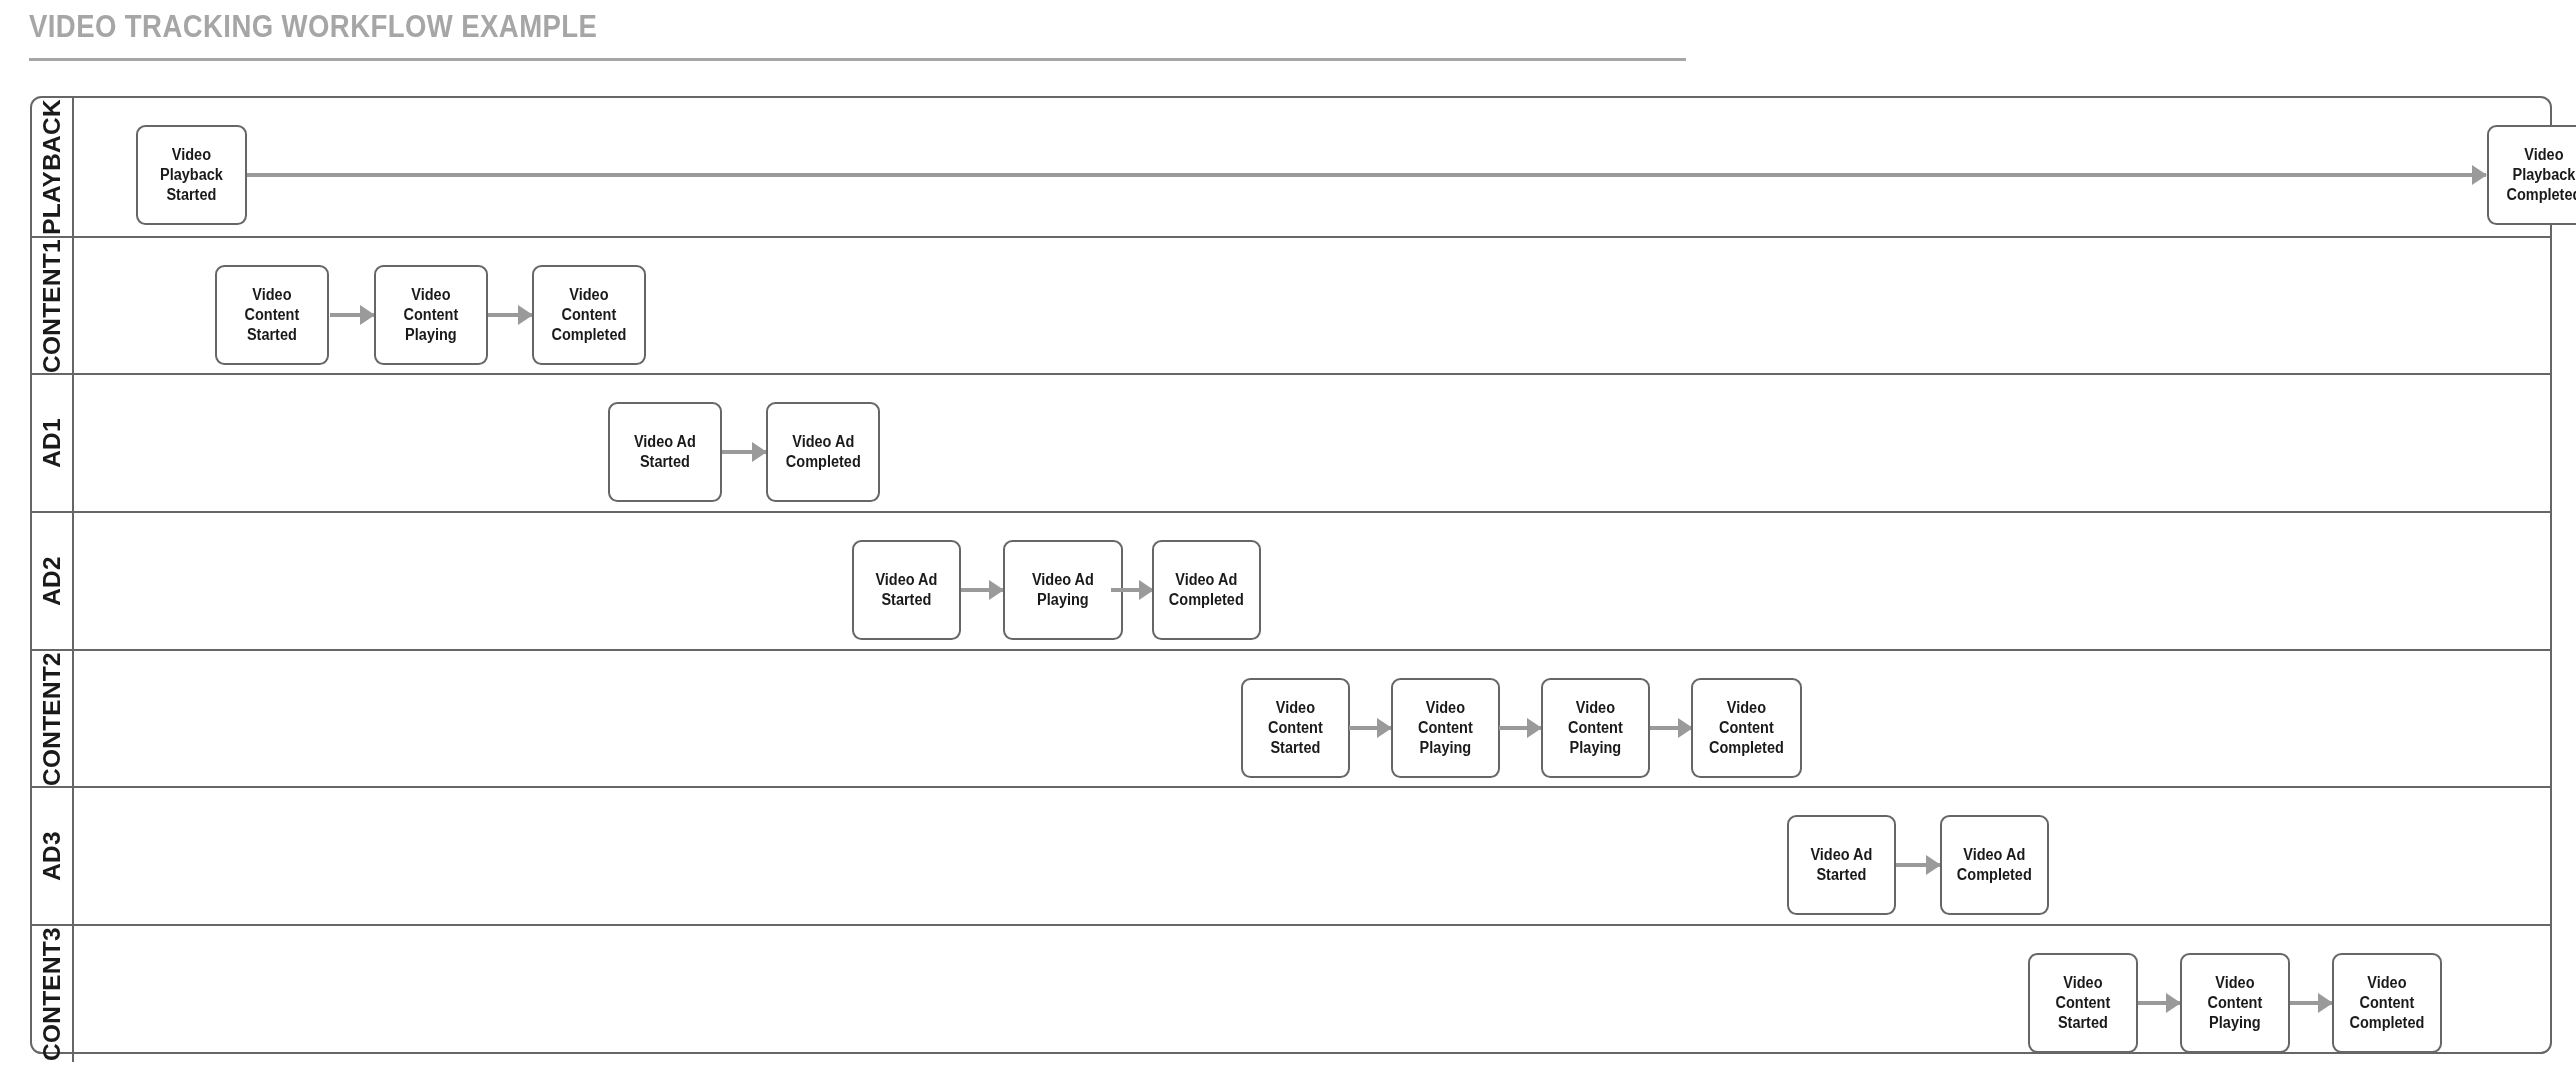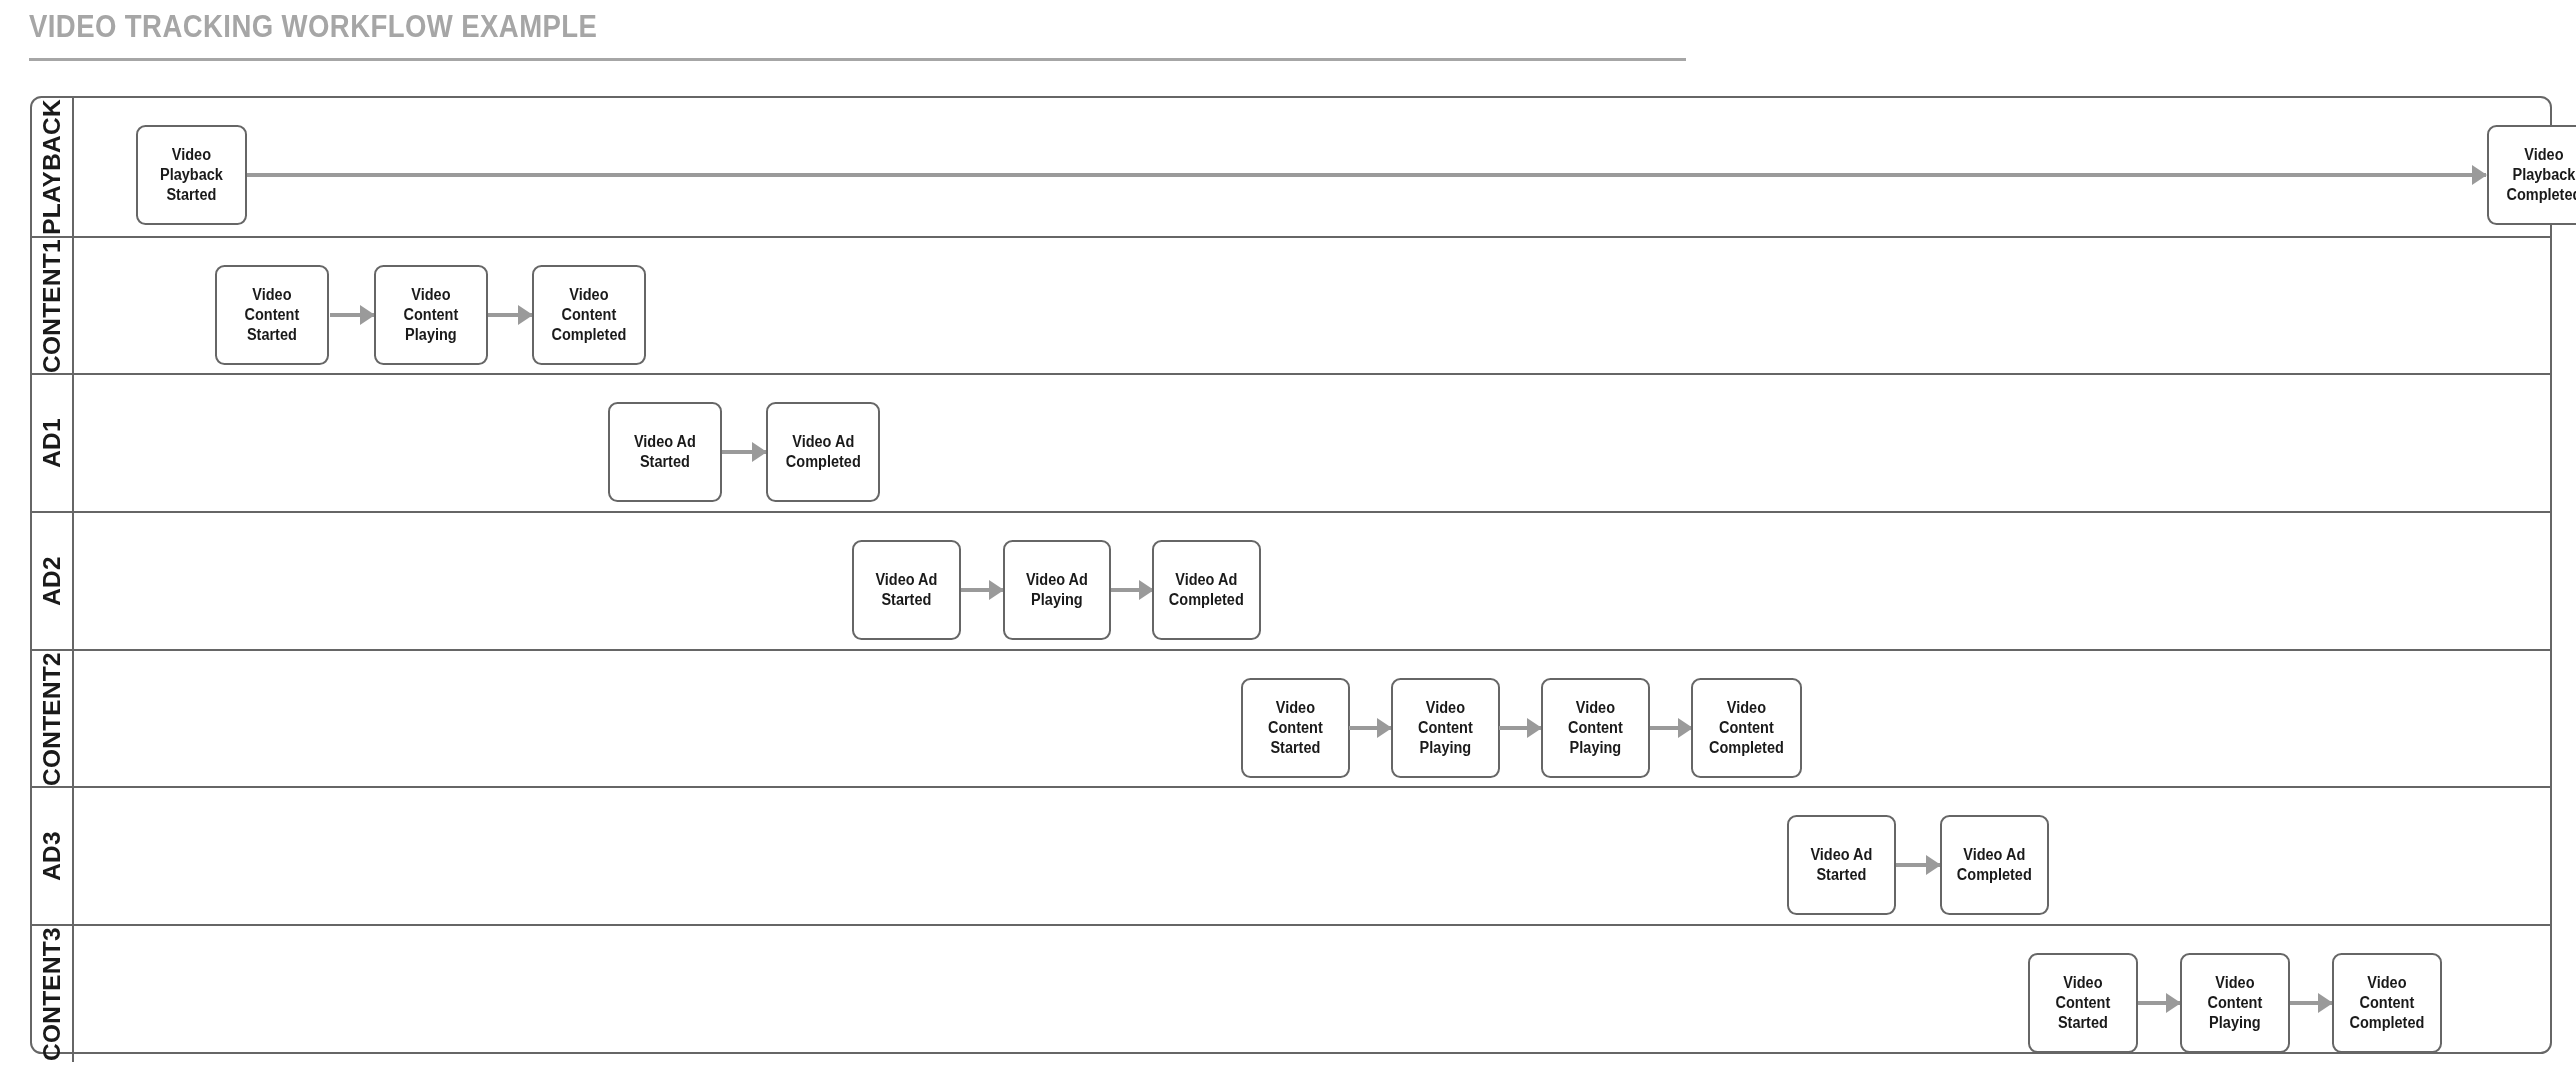--- a/index.html
+++ b/index.html
@@ -228,21 +228,21 @@
     </div>
     <div class="lane-body">
       <div class="node" style="left:778px; top:19px; width:109px; height:100px;">
         <div class="node-label">
           <span>Video Ad Started</span>
         </div>
       </div>
       <div class="connector" style="left:887px; top:67px; width:42px;">
         <span class="arrowhead"></span>
       </div>
-      <div class="node" style="left:929px; top:19px; width:108px; height:100px;">
+      <div class="node" style="left:929px; top:19px; width:120px; height:100px;">
         <div class="node-label">
           <span>Video Ad Playing</span>
         </div>
       </div>
       <div class="connector" style="left:1037px; top:67px; width:42px;">
         <span class="arrowhead"></span>
       </div>
       <div class="node" style="left:1078px; top:19px; width:109px; height:100px;">
         <div class="node-label">
           <span>Video Ad</span><br>

